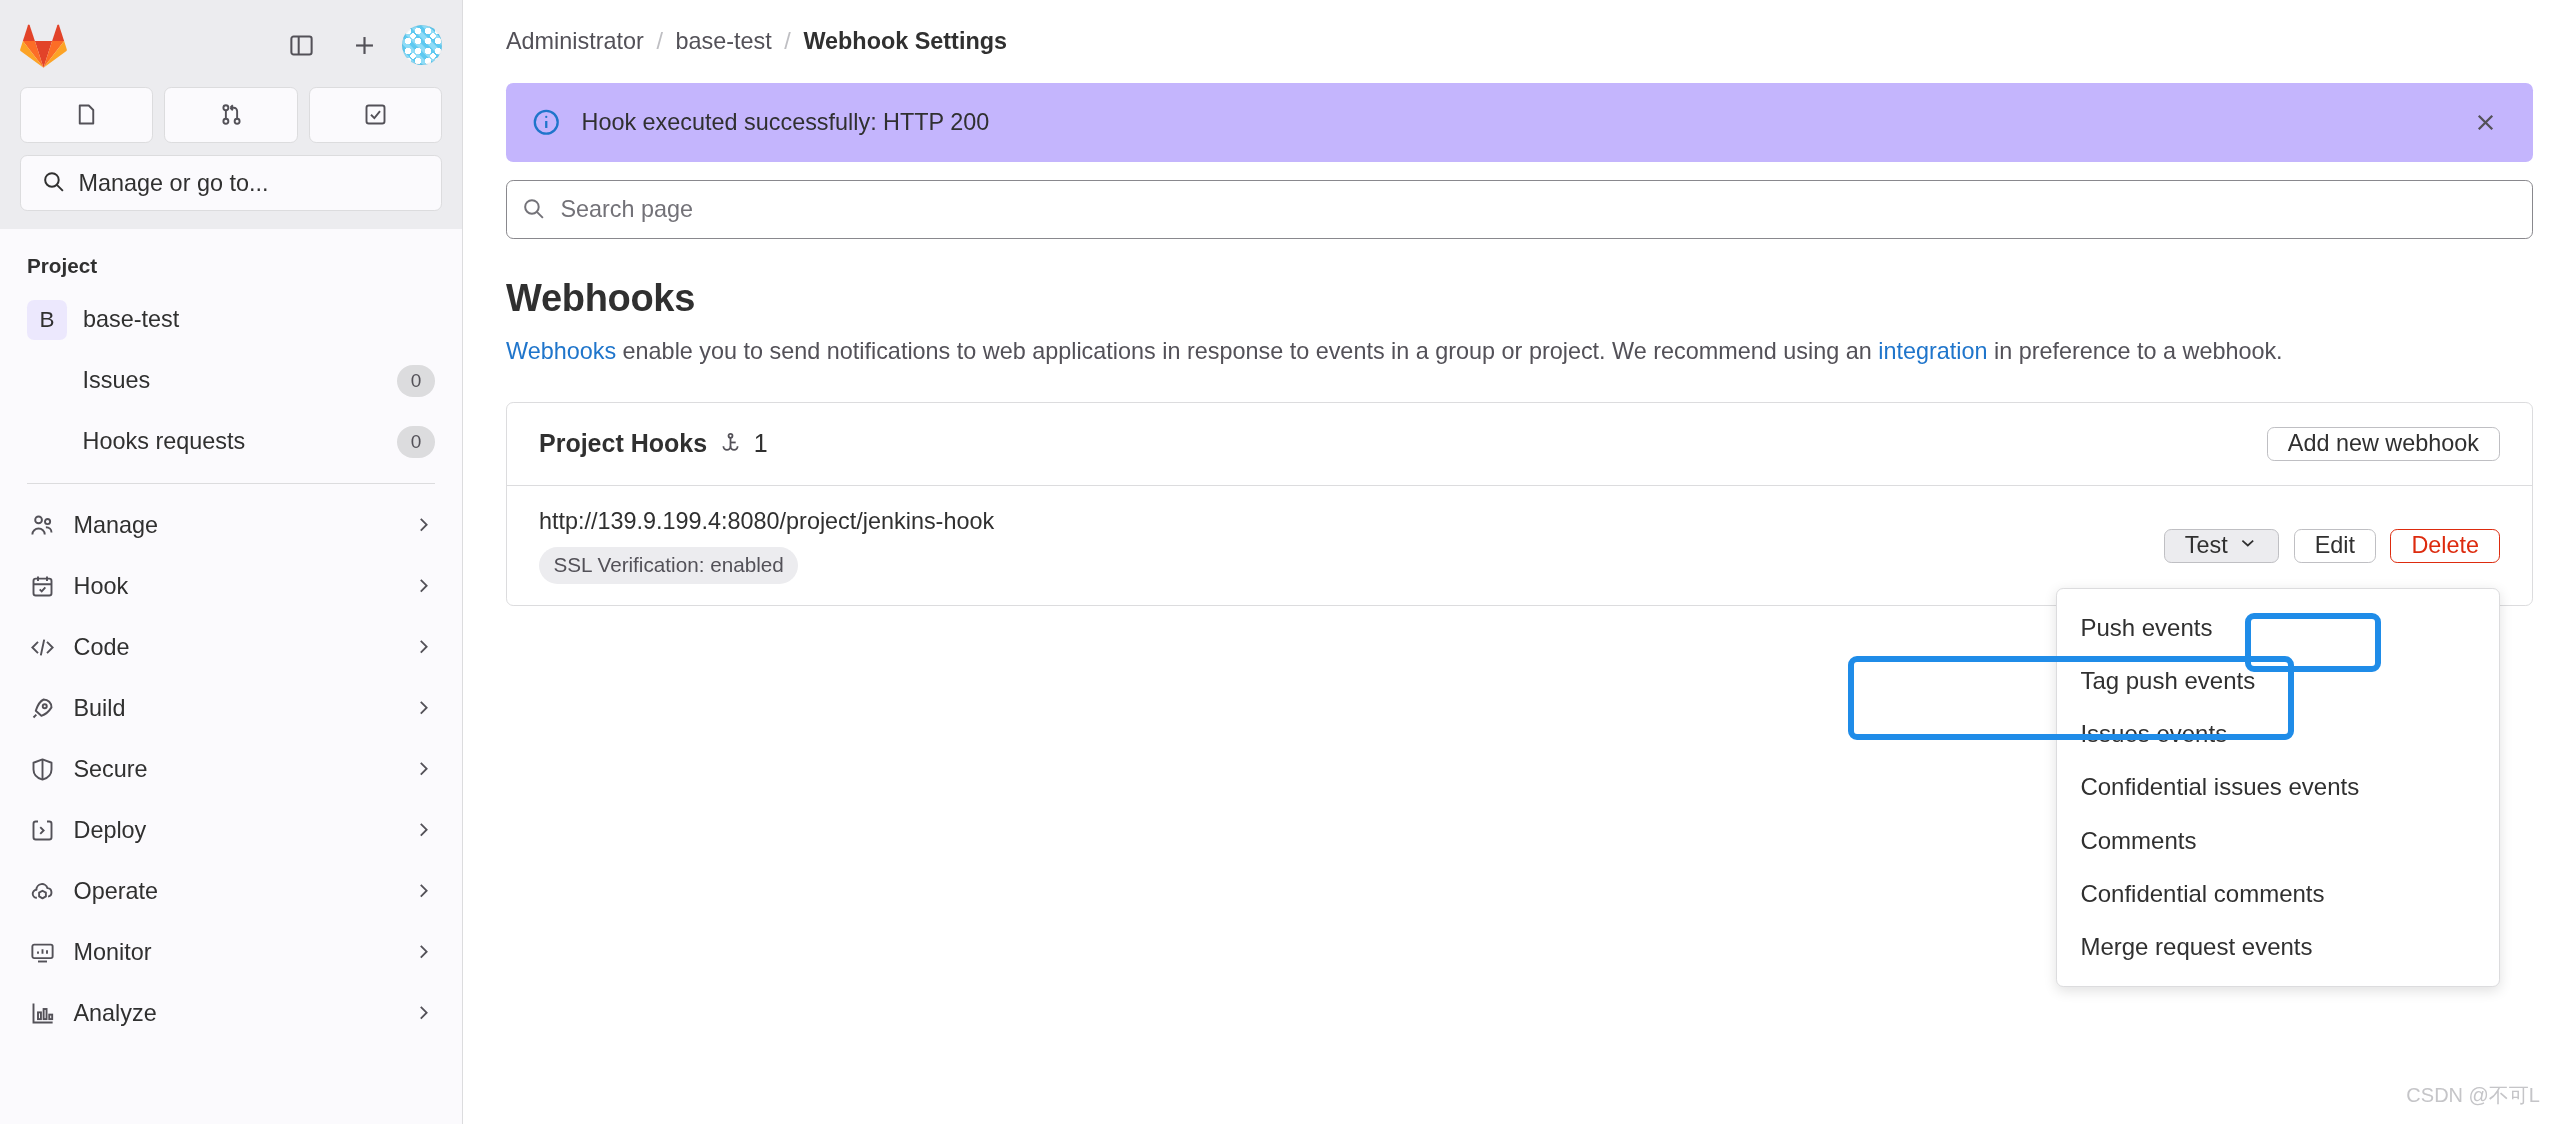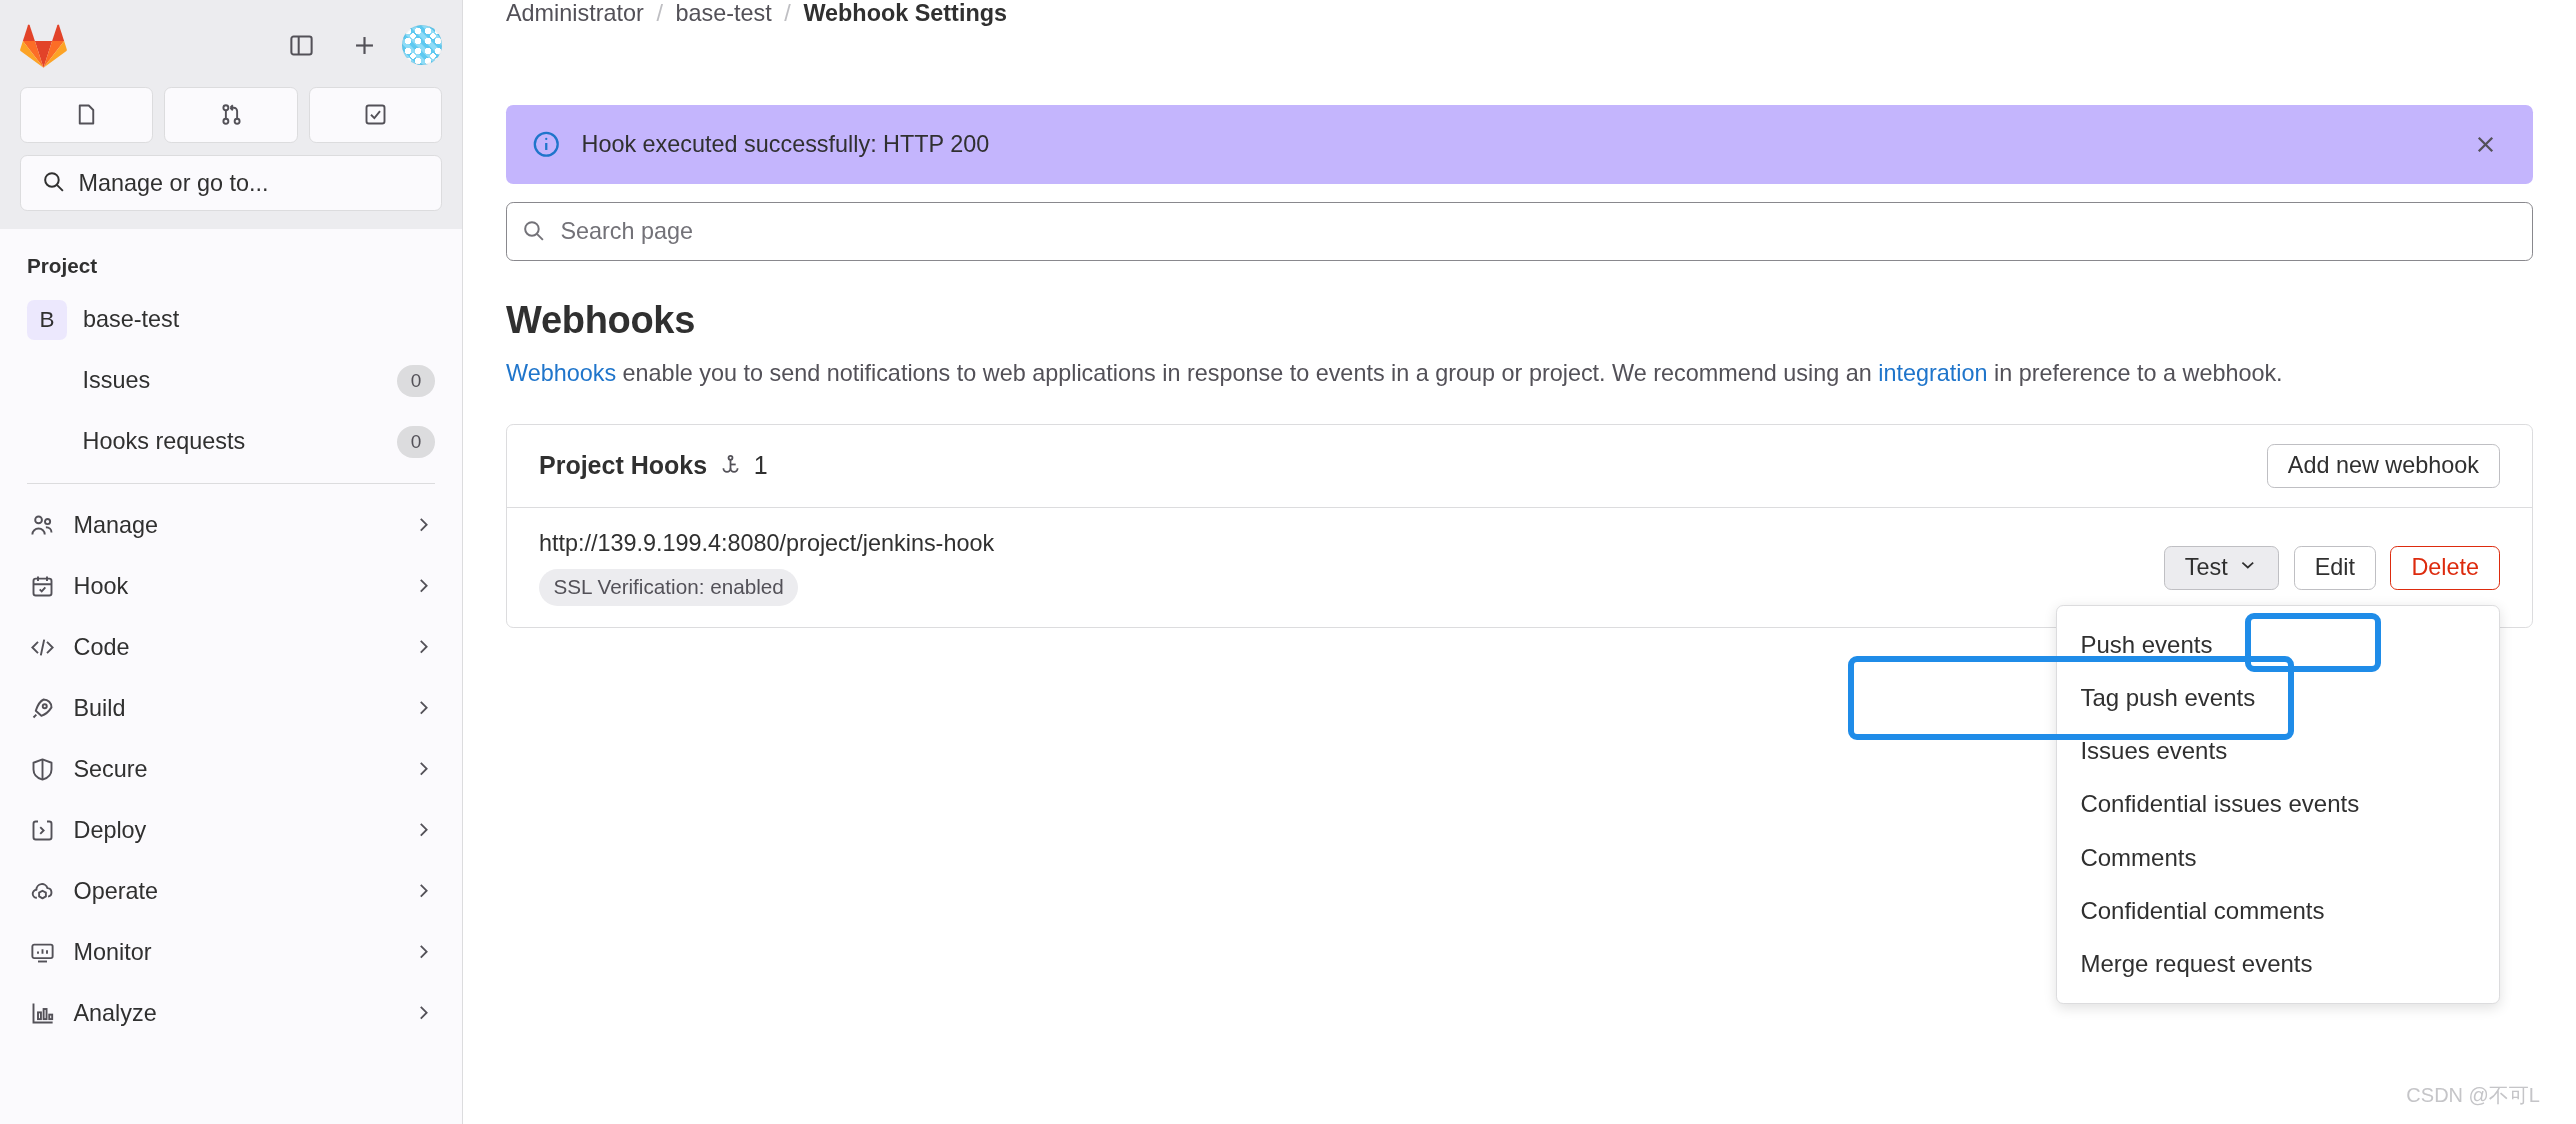--- a/index.html
+++ b/index.html
@@ -97,21 +97,21 @@
     border-radius: 897px; font-size: 19px;
     min-width: 38px; height: 32px; padding: 0 11.7px;
     display: flex; align-items: center; justify-content: center;
   }
   .chev { color: #535158; display:flex; align-items:center; }
   .sb-divider { height: 0.9px; background: #dcdcde; margin: 10.8px 14.4px; }
 
   
   .main { flex: 1; background: #fff; display: flex; flex-direction: column; min-width: 0; position: relative; }
   .breadcrumb {
-    height: 105px; display: flex; 
+    height: 83px; display: flex; align-items: center;
     padding: 0 0 0 43px; gap: 12.6px; font-size: 23.4px;
   }
   .bc-link { color: #535158; cursor: pointer; }
   .bc-sep { color: #bfbfc3; }
   .bc-current { color: #303030; font-weight: 700; }
 
   .content { padding: 0 43px; }
 
   .alert {
     background: #c4b5fd;
@@ -146,21 +146,21 @@
   }
   .card-head {
     display: flex; align-items: center; justify-content: space-between;
     padding: 0 32px; height: 83px;
     border-bottom: 0.9px solid #dcdcde;
   }
   .card-title { font-size: 25px; font-weight: 700; color: #303030; display: flex; align-items: center; gap: 10.8px; }
   .hook-ico { color: #535158; display:flex; }
   .hook-count { font-weight: 400; color: #303030; }
   .btn {
-    height: 44px; padding: 0 20px;
+    height: 34px; padding: 0 20px;
     border: 0.9px solid #bfbfc3; border-radius: 7.2px;
     background: #fff; color: #303030; font-size: 23.4px;
     display: inline-flex; align-items: center; justify-content: center; gap: 9px;
     cursor: pointer; font-family: inherit; white-space: nowrap;
   }
   .btn-danger { color: #dd2b0e; border-color: #dd2b0e; }
   .btn-split { background: #ececef; }
 
   .hook-row {
     display: flex; align-items: center; justify-content: space-between;

